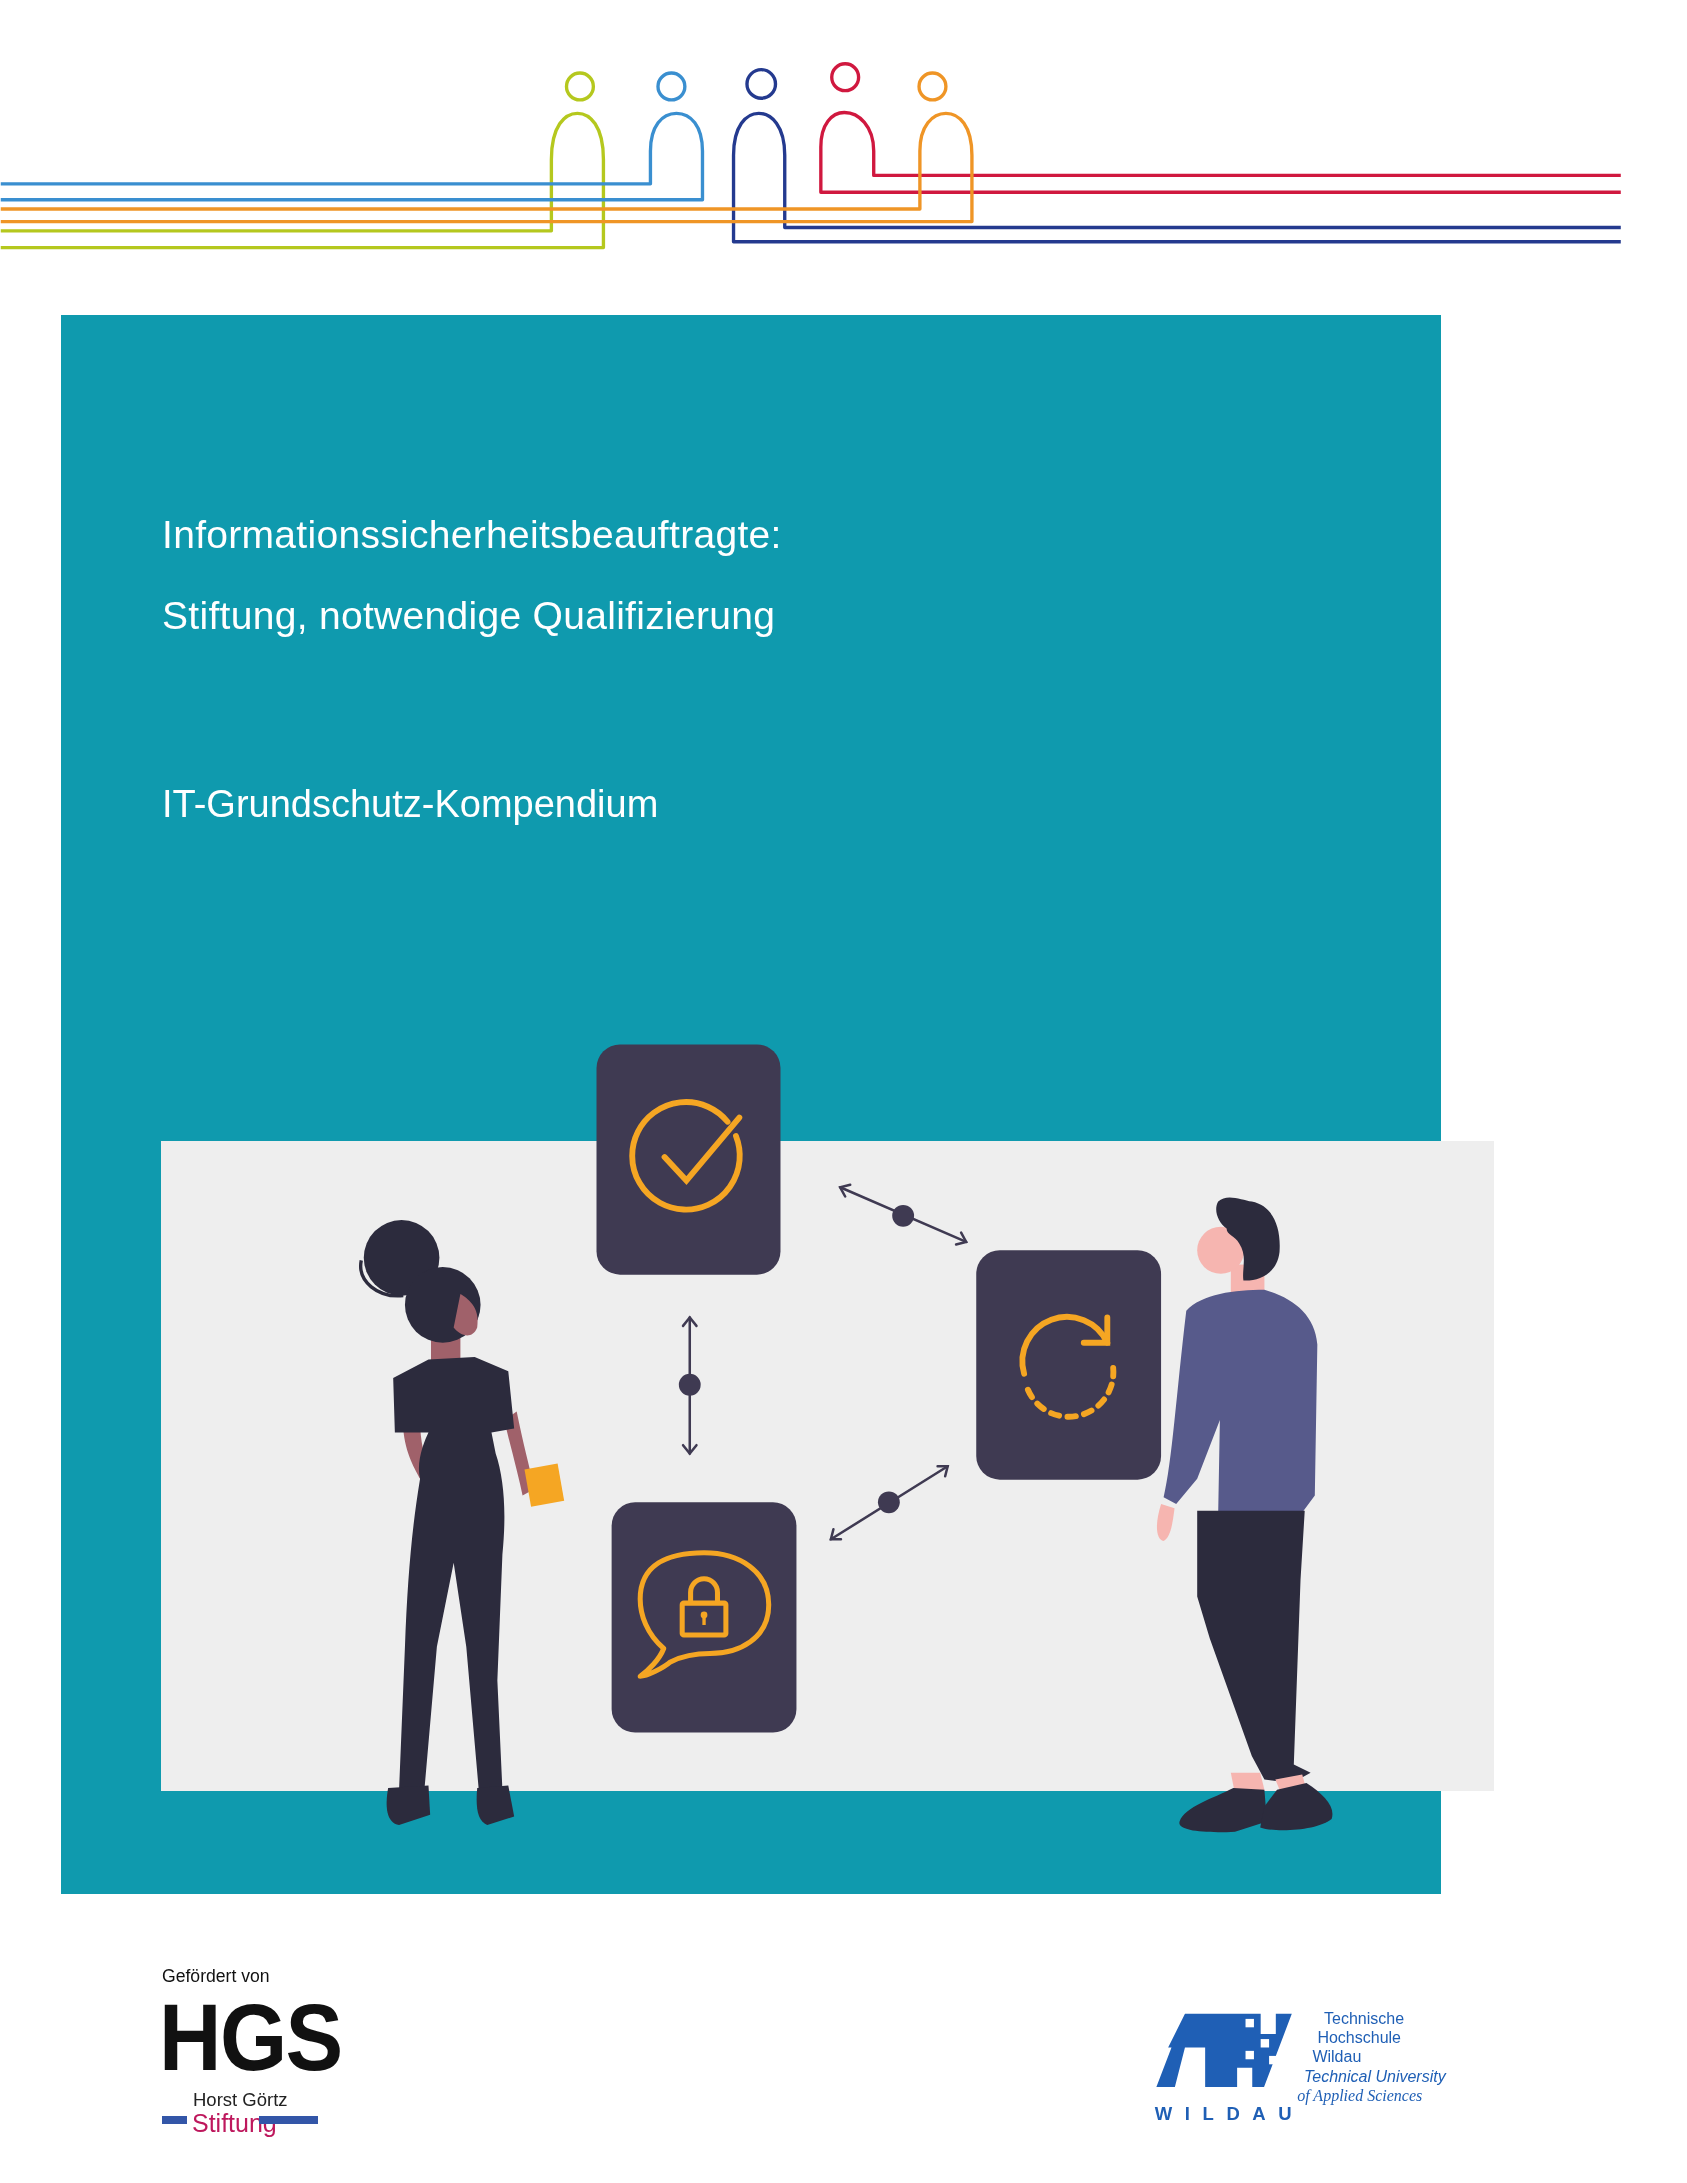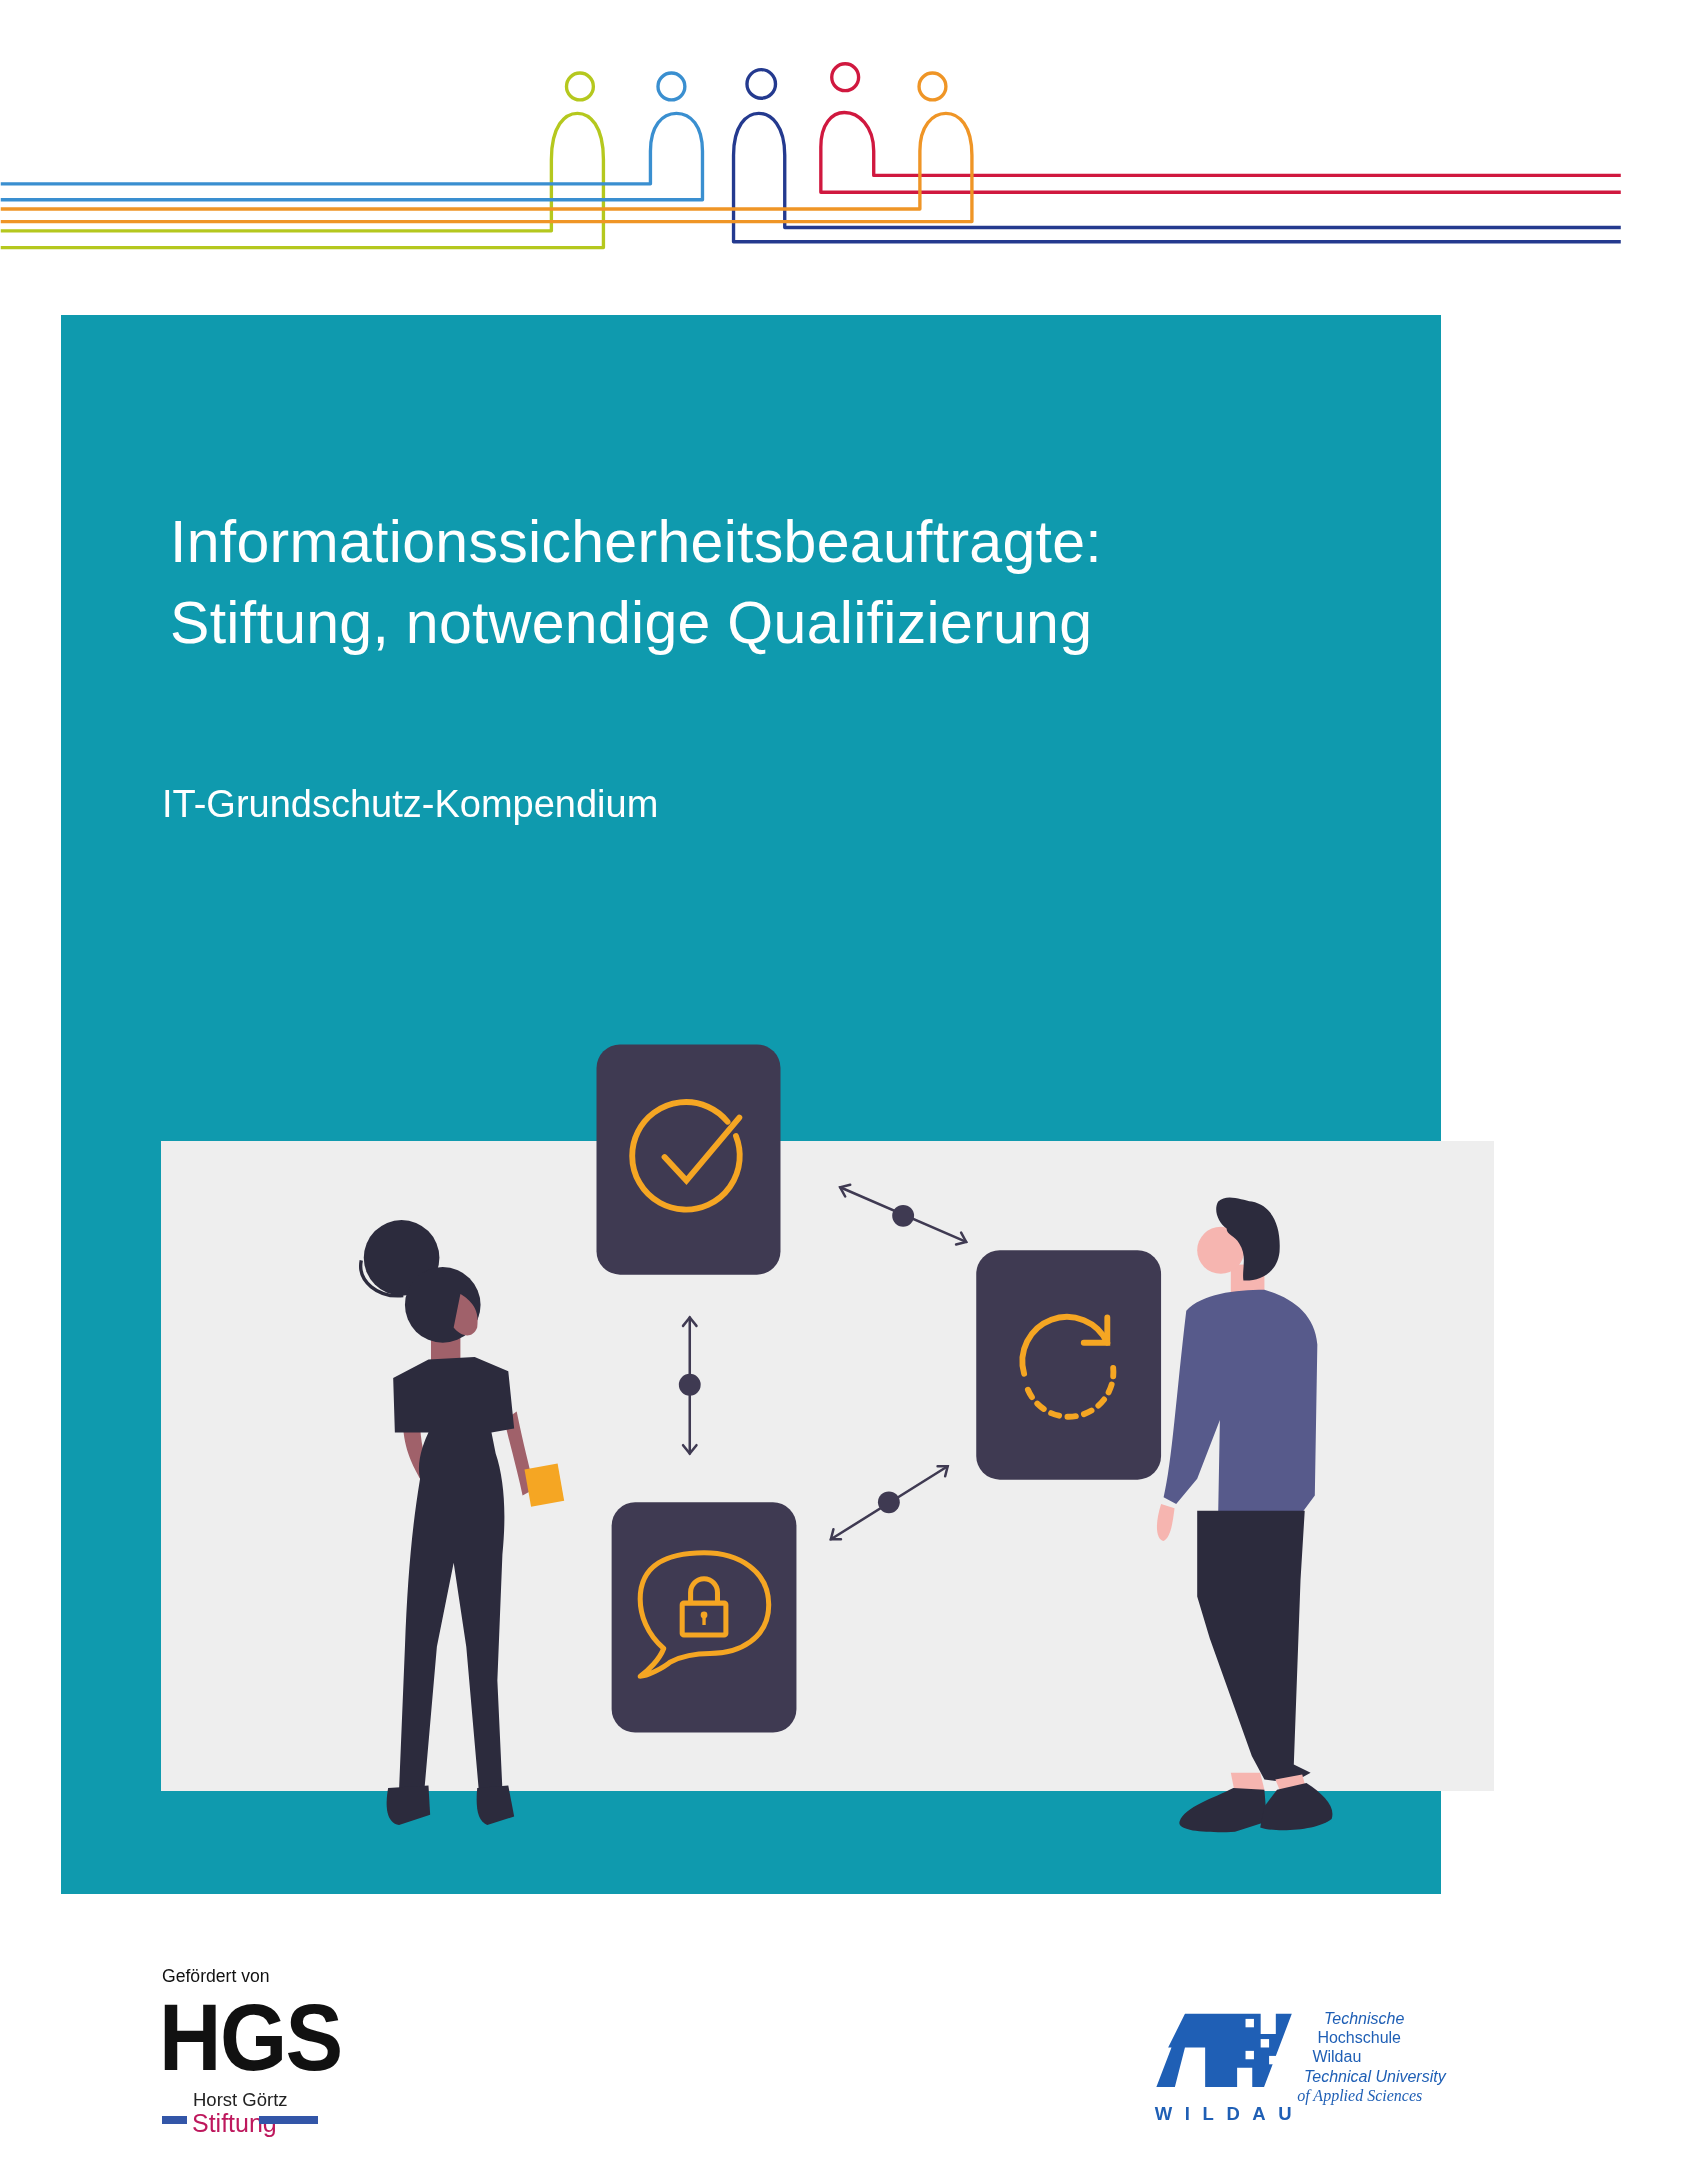--- a/index.html
+++ b/index.html
@@ -1,38 +1,38 @@
 <!DOCTYPE html>
 <html style="font-size:13.4px"><head>
 <meta charset="utf-8">
 <style>
   html, body { margin: 0; padding: 0; background: #ffffff; }
   body { width: 1687px; height: 2183px; position: relative; overflow: hidden; font-family: "Liberation Sans", "DejaVu Sans", sans-serif; }
   .abs { position: absolute; }
   #people-logo { left: 0; top: 0; width: 1687px; height: 277px; }
   #teal-panel { left: 61px; top: 315px; width: 1380px; height: 1579px; background: #0f9aae; }
-  #title { left: 162px; top: 494px; width: 1244px; color: #ffffff; font-size: 59px; line-height: 81px; font-weight: 400; letter-spacing: 0.3px; margin: 8px; }
+  #title { left: 162px; top: 494px; width: 1244px; color: #ffffff; font-size: 39px; line-height: 81px; font-weight: 400; letter-spacing: 0.3px; margin: 0; }
   #title span { display: block; white-space: nowrap; }
   #subtitle { left: 162px; top: 777px; width: 1177px; color: #ffffff; font-size: 38px; line-height: 55px; margin: 0; }
   #subtitle span { display: block; white-space: nowrap; }
   #gray-band { left: 161px; top: 1141px; width: 1333px; height: 650px; background: #eeeeee; }
   #illustration { left: 0; top: 0; width: 1687px; height: 2183px; pointer-events: none; }
   #funder { left: 162px; top: 1966px; width: 185px; height: 168px; }
   #funder-label { position: absolute; left: 0; top: 0; font-size: 17.6px; color: #111111; white-space: nowrap; }
   #hgs-mark { position: absolute; left: -3.4px; top: 25px; font-size: 94px; font-weight: 700; color: #111111; letter-spacing: -1.7px; line-height: 94px; transform: scaleX(0.92); transform-origin: left top; }
   #hgs-name { position: absolute; left: 0; top: 123px; font-size: 18.5px; color: #222222; white-space: nowrap; margin-left: 31px; }
   #hgs-stiftung-row { position: absolute; left: 0; top: 143px; height: 20px; width: 156px; }
   #hgs-bar-left { position: absolute; left: 0; top: 6.7px; width: 25px; height: 8.4px; background: #3356a8; }
   #hgs-stiftung { position: absolute; left: 30px; top: 0; font-size: 25px; color: #be185d; white-space: nowrap; }
   #hgs-bar-right { position: absolute; left: 97px; top: 6.7px; width: 59px; height: 8.4px; background: #3356a8; }
   #th-logo { left: 1153px; top: 2007px; width: 286px; height: 118px; }
   #th-mark { position: absolute; left: 0; top: 0; width: 143px; height: 118px; }
   #th-text { position: absolute; left: 156px; top: 1.7px; color: #1f5fb5; font-size: 16px; line-height: 19.3px; }
   #th-text span { display: block; white-space: nowrap; }
-  #th-text .l1 { padding-left: 15px; font-style: italic; }
+  #th-text .l1 { padding-left: 15px; }
   #th-text .l2 { padding-left: 8.4px; }
   #th-text .l3 { padding-left: 3.4px; }
   #th-text .l4 { font-style: italic; padding-left: -3.4px; margin-left: -5px; }
   #th-text .l5 { font-style: italic; margin-left: -11.8px; font-family: Liberation Serif, serif; }
   #th-wildau { position: absolute; left: 1.7px; top: 96px; font-size: 18.5px; font-weight: 700; color: #1f5fb5; letter-spacing: 12.6px; white-space: nowrap; }
 </style>
 </head>
 <body>
 
 <svg id="people-logo" class="abs" viewBox="0 0 2008 330" xmlns="http://www.w3.org/2000/svg" fill="none" stroke-width="4" stroke-linejoin="round">

